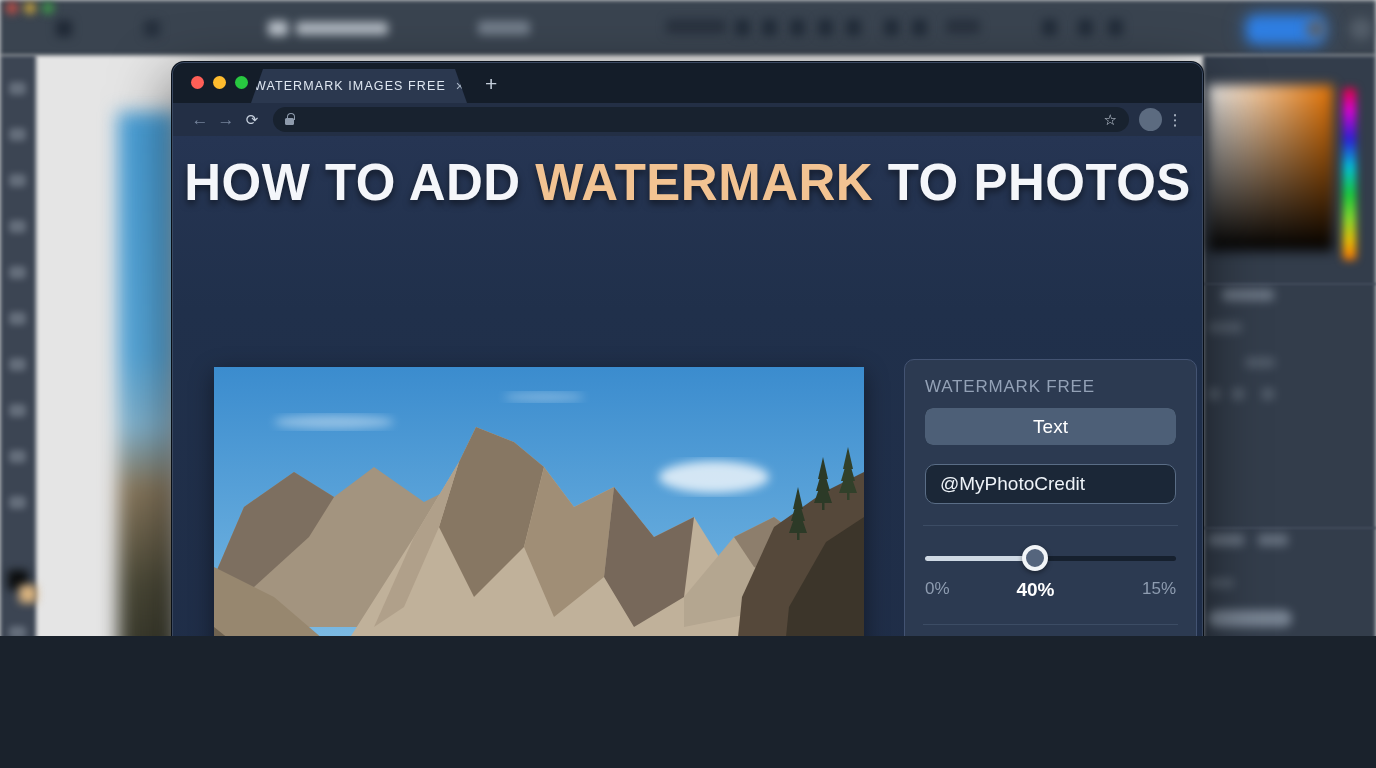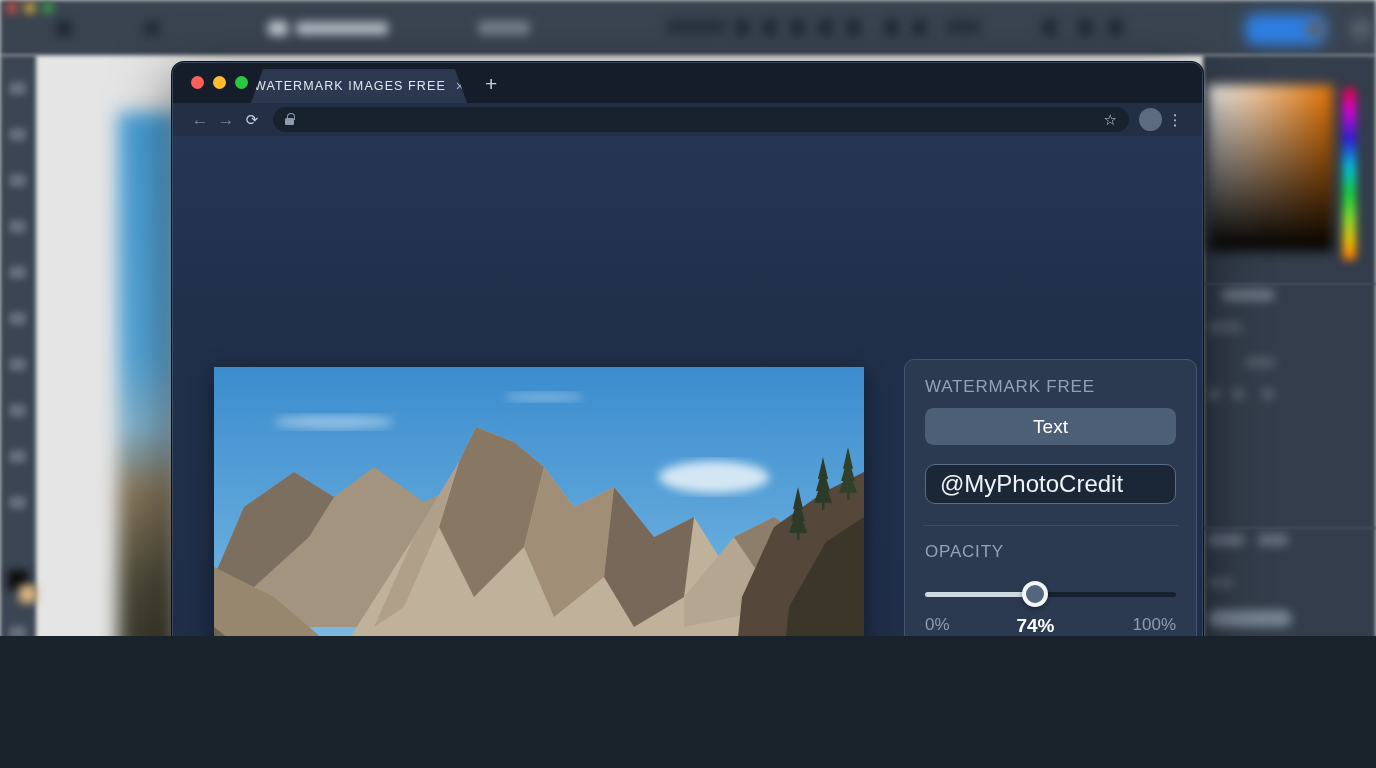--- a/index.html
+++ b/index.html
@@ -62,21 +62,21 @@
     display:flex;align-items:center;justify-content:center;}
   .wm-text{color:rgba(255,255,255,.80);font-size:33px;font-weight:400;letter-spacing:.5px;}
 
   
   .panel{position:absolute;left:731px;top:223px;width:293px;height:405px;background:#2c3a51;border:1px solid #435372;border-radius:10px;padding:17px 20px;}
   .panel-label{color:#93a1b6;font-size:17px;letter-spacing:.8px;font-weight:500;}
   .segmented{margin-top:11px;display:flex;height:37px;background:#1b2635;border-radius:8px;overflow:hidden;}
   .segment{flex:1;display:flex;align-items:center;justify-content:center;color:#dde4ee;font-size:19px;}
   .segment.active{background:#4d5f77;border-radius:7px;color:#fff;}
   .text-input{margin-top:19px;height:40px;border:1.5px solid #5a6d86;border-radius:10px;background:#1b2737;
-    display:flex;align-items:center;padding:0 14px;color:#eef3f8;font-size:24px;}
+    display:flex;align-items:center;padding:0 14px;color:#eef3f8;font-size:19px;}
   .divider{margin:21px -2px 0;height:1px;background:#3c4c64;}
   .opacity-label{margin-top:16px;color:#93a1b6;font-size:17px;letter-spacing:.8px;font-weight:500;}
   .slider{position:relative;margin-top:19px;height:26px;}
   .slider-track{position:absolute;left:0;right:0;top:11px;height:5px;border-radius:3px;background:#16202e;}
   .slider-fill{position:absolute;left:0;top:11px;height:5px;border-radius:3px;background:#cfd9e4;}
   .slider-knob{position:absolute;top:0;width:26px;height:26px;margin-left:-13px;border-radius:50%;background:#55657d;border:4.5px solid #f2f5f8;box-shadow:0 2px 5px rgba(0,0,0,.4);}
   .slider-labels{position:relative;margin-top:8px;height:24px;color:#8e9cb0;font-size:17px;}
   .sl-min{position:absolute;left:0;}
   .sl-val{position:absolute;left:44%;transform:translateX(-50%);color:#fff;font-weight:700;font-size:19px;}
   .sl-max{position:absolute;right:0;}
@@ -188,20 +188,21 @@
         <div class="lock"></div>
         <div class="omni-star">☆</div>
       </div>
       <div class="avatar"></div>
       <div class="kebab">⋮</div>
     </div>
 
     <div class="content">
 
       <div class="headline">
+        <div><span>HOW TO ADD </span><span class="hl">WATERMARK</span><span> TO PHOTOS</span></div>
       </div>
 
       <div class="photo">
         <svg width="650" height="390" viewBox="0 0 650 390">
           <defs>
             <linearGradient id="sky" x1="0" y1="0" x2="0" y2="1">
               <stop offset="0" stop-color="#3b8cce"></stop>
                 <stop offset=".6" stop-color="#6fb2e0"></stop>
                 <stop offset="1" stop-color="#a6d2ec"></stop>
             </linearGradient>
@@ -295,30 +296,29 @@
         <div class="panel-label">WATERMARK FREE</div>
 
         <div class="segmented">
           <div class="segment active">Text</div>
         </div>
 
         <div class="text-input">@MyPhotoCredit</div>
 
         <div class="divider"></div>
 
-        <div class="opacity-label">OPACITY</div>
         <div class="slider">
           <div class="slider-track"></div>
           <div class="slider-fill" style="width: 44%;"></div>
           <div class="slider-knob" style="left: 44%;"></div>
         </div>
         <div class="slider-labels">
           <span class="sl-min">0%</span>
-          <span class="sl-val">74%</span>
-          <span class="sl-max">100%</span>
+          <span class="sl-val">40%</span>
+          <span class="sl-max">15%</span>
         </div>
 
         <div class="divider"></div>
 
         <div class="grid-wrap">
           <div class="pos-grid">
             <div class="cell"></div>
             <div class="cell"></div>
             <div class="cell"></div>
             <div class="cell"></div>

